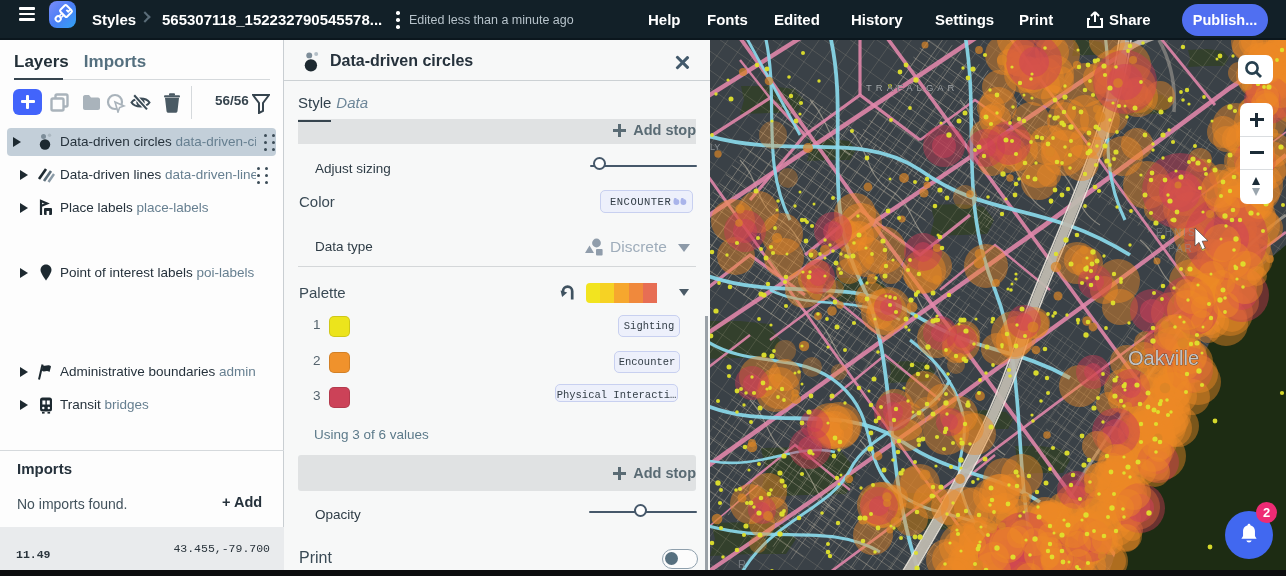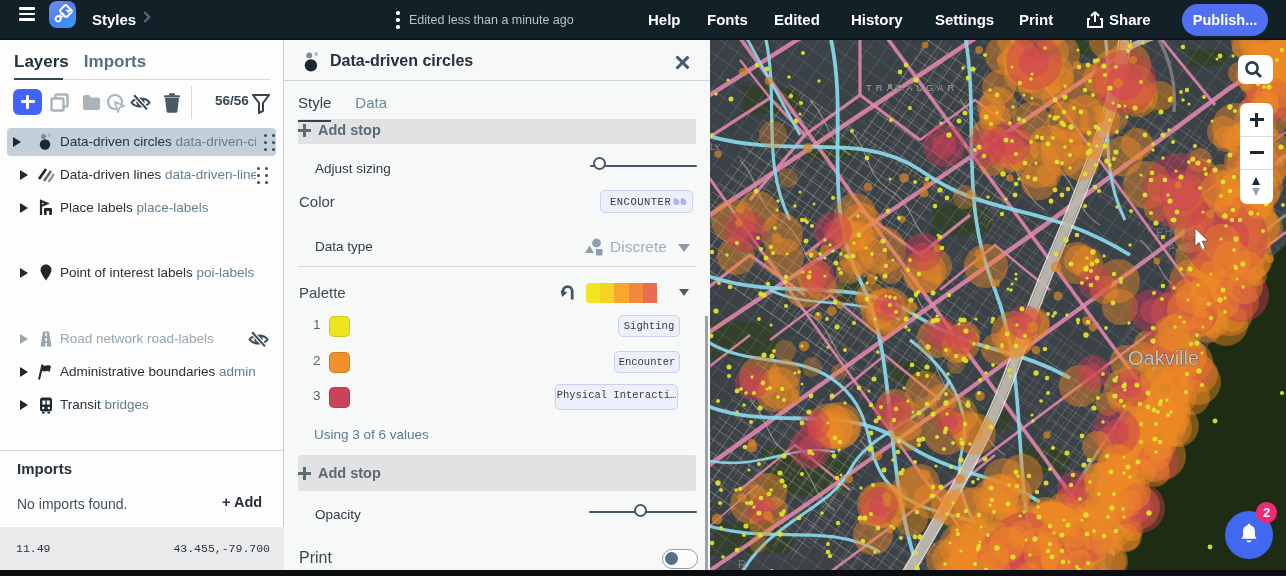--- a/index.html
+++ b/index.html
@@ -40,35 +40,35 @@
 .sel .tri { left:6px; }
 .sel .nm { left:53px; }
 .sel svg.lic { left:29px; }
 .dim, .dim .id { color:#97a5af; }
 .drag { position:absolute; left:257px; top:6px; width:16px; height:16px; }
 .drag i { position:absolute; width:3.2px; height:3.2px; border-radius:50%; background:#3c4c57; }
 #imphead { position:absolute; left:17px; top:420px; font-size:15px; font-weight:bold; color:#26323c; }
 #impnone { position:absolute; left:17px; top:456px; font-size:14px; color:#42525c; }
 #impadd { position:absolute; left:222px; top:454px; font-size:14.5px; font-weight:bold; color:#26323c; }
 #coordbar { position:absolute; left:0; top:487px; width:284px; height:43px; background:#e9ebed; font-family:"Liberation Mono",monospace; font-size:11.5px; color:#2a343c; }
-#coordbar .z { position:absolute; left:16px; top:15px; font-weight:normal; }
+#coordbar .z { position:absolute; left:16px; top:21px; font-weight:bold; }
 #coordbar .c { position:absolute; right:14px; top:15px; }
 
 
 #panel { position:absolute; left:284px; top:40px; width:426px; height:536px; background:#f7f8f8; }
 #phead { position:absolute; left:0; top:0; width:426px; height:41px; border-bottom:1px solid #ccd1d4; }
 #ptitle { position:absolute; left:46px; top:12px; font-size:16px; font-weight:bold; color:#26323c; }
 #pclose { position:absolute; left:390px; top:15px; width:15px; height:15px; }
 #pclose:before,#pclose:after { content:""; position:absolute; left:7px; top:-1px; width:2.6px; height:17px; background:#42596b; border-radius:1px; }
 #pclose:before { transform:rotate(45deg); }
 #pclose:after { transform:rotate(-45deg); }
 #ptabs { position:absolute; left:14px; top:54px; font-size:15px; color:#31414d; }
-#ptabs .g { color:#6e8799; margin-left:24px; }
+#ptabs .g { color:#6e8799; margin-left:5px;font-style:italic; }
 #ptabline { position:absolute; left:14px; top:80px; width:33px; height:2px; background:#36444e; z-index:3; }
-.grybox { position:absolute; left:14px; width:398px; height:25px; background:#e0e2e3; color:#5a6b74; font-size:14.5px; font-weight:bold; text-align:left; }
+.grybox { position:absolute; left:14px; width:398px; height:25px; background:#e0e2e3; color:#5a6b74; font-size:14.5px; font-weight:bold; text-align:right; }
 #gb1 { top:79px; height:25px; line-height:22px; }
 #gb2 { top:415px; height:36px; line-height:36px; border-radius:3px; }
 .plabel { position:absolute; font-size:13.5px; color:#2e3c46; }
 .slabel { position:absolute; font-size:15px; color:#3a4a55; }
 .slider { position:absolute; height:2.4px; background:#46586a; border-radius:2px; }
 .knob { position:absolute; width:13px; height:13px; border-radius:50%; background:#fff; border:2px solid #46586a; }
 .tag { position:absolute; background:#edf0fb; border:1px solid #c8d0f0; border-radius:5px; font-family:"Liberation Mono",monospace; font-size:10.5px; color:#323d46; text-align:center; white-space:nowrap; overflow:hidden; }
 #divider1 { position:absolute; left:14px; top:226px; width:398px; height:1px; background:#d4d7d9; }
 .swatch { position:absolute; left:45px; width:21px; height:21px; border-radius:5px; box-shadow:inset 0 0 0 1px rgba(0,0,0,0.12); }
 .rown { position:absolute; left:29px; font-size:13.5px; color:#55646e; }
@@ -1617,20 +1617,21 @@
     <div id="logo"><svg width="27" height="27" viewBox="0 0 27 27">
           <g transform="rotate(45 13.5 13.5)">
             <rect x="8.7" y="4.2" width="9.6" height="8.8" rx="1.4" fill="none" stroke="#fff" stroke-width="2"></rect>
             <path d="M15.5 4.5 L15.5 7.5 L13 7.5" fill="none" stroke="#fff" stroke-width="1.8"></path>
             <path d="M12.2 13 L12.2 16.5 M14.8 13 L14.8 16.5" stroke="#fff" stroke-width="1.6"></path>
             <circle cx="13.5" cy="19.6" r="2.6" fill="none" stroke="#fff" stroke-width="1.9"></circle>
           </g>
         </svg></div>
     <span class="tb-txt" style="left:92px;">Styles</span>
     <div id="chev"></div>
+    <span class="tb-txt" style="left:162px;">565307118_152232790545578...</span>
     <div id="dots3">
         <i></i>
         <i></i>
         <i></i>
       </div>
     <span id="edited">Edited less than a minute ago</span>
     <span class="tb-txt" style="left:648px;">Help</span>
     <span class="tb-txt" style="left:707px;">Fonts</span>
     <span class="tb-txt" style="left:774px;">Edited</span>
     <span class="tb-txt" style="left:851px;">History</span>
@@ -1720,36 +1721,20 @@
         </svg>
         <span class="nm">Place labels <span class="id">place-labels</span></span>
       </div>
     <div class="lrow" style="top:219px;">
         <span class="tri"></span>
         <svg class="lic" width="20" height="20" viewBox="0 0 20 20">
           <path d="M10 1.5 C6.7 1.5 4.5 4 4.5 7 C4.5 10.5 10 17.5 10 17.5 C10 17.5 15.5 10.5 15.5 7 C15.5 4 13.3 1.5 10 1.5 Z" fill="#1d2930"></path>
         </svg>
         <span class="nm">Point of interest labels <span class="id">poi-labels</span></span>
       </div>
-    <div class="lrow dim" style="top:285px;">
-        <span class="tri" style="border-left-color:#97a5af;"></span>
-        <svg class="lic" width="20" height="20" viewBox="0 0 20 20">
-          <path d="M7 2.5 L13 2.5 L15.5 17.5 L4.5 17.5 Z" fill="#97a5af"></path>
-          <rect x="9.3" y="4" width="1.7" height="3.4" fill="#fdfdfd"></rect>
-          <rect x="9.3" y="9" width="1.7" height="3.4" fill="#fdfdfd"></rect>
-          <rect x="9.3" y="14" width="1.7" height="3.4" fill="#fdfdfd"></rect>
-        </svg>
-        <span class="nm">Road network <span class="id">road-labels</span></span>
-        <svg width="21" height="17" viewBox="0 0 21 17" style="position:absolute;left:248px;top:6px;">
-          <path d="M1.5 8.5 C5 3.2 16 3.2 19.5 8.5 C16 13.8 5 13.8 1.5 8.5 Z" fill="none" stroke="#3c4c57" stroke-width="2"></path>
-          <circle cx="10.5" cy="8.5" r="3.2" fill="none" stroke="#3c4c57" stroke-width="2"></circle>
-          <path d="M4.2 1.2 L17 15.4" stroke="#fdfdfd" stroke-width="4.4"></path>
-          <path d="M4.2 1.2 L17 15.4" stroke="#3c4c57" stroke-width="2.1"></path>
-        </svg>
-      </div>
     <div class="lrow" style="top:318px;">
         <span class="tri"></span>
         <svg class="lic" width="20" height="20" viewBox="0 0 20 20">
           <path d="M3 17.5 L6.5 2.5" stroke="#1d2930" stroke-width="2"></path>
           <path d="M6.8 3 C9 5.5 12 1.5 15 4.5 L13.5 10 C10.5 7.5 8 11 5.8 8.5 Z" fill="#1d2930"></path>
         </svg>
         <span class="nm">Administrative boundaries <span class="id">admin</span></span>
       </div>
     <div class="lrow" style="top:351px;">
         <span class="tri"></span>
@@ -1816,21 +1801,21 @@
       </div>
     <div style="position:absolute;left:395px;top:249px;width:0;height:0;border-left:5.5px solid transparent;border-right:5.5px solid transparent;border-top:7.5px solid #4a5a66;"></div>
     <span class="rown" style="top:277px;">1</span>
     <div class="swatch" style="top:276px; background:#ece41c;"></div>
     <div class="tag" style="left:334px; top:275px; width:62px; height:22px; line-height:21px;">Sighting</div>
     <span class="rown" style="top:313px;">2</span>
     <div class="swatch" style="top:312px; background:#f0922c;"></div>
     <div class="tag" style="left:330px; top:311px; width:66px; height:22px; line-height:21px;">Encounter</div>
     <span class="rown" style="top:348px;">3</span>
     <div class="swatch" style="top:347px; background:#cc4258;"></div>
-    <div class="tag" style="left:271px; top:344px; width:123px; height:26px; line-height:21px;">Physical Interacti…</div>
+    <div class="tag" style="left:271px; top:344px; width:123px; height:18px; line-height:21px;">Physical Interacti…</div>
     <span class="plabel" style="left:30px; top:387px; color:#5c7a8a;">Using 3 of 6 values</span>
     <div class="grybox" id="gb2"><span style="display:inline-block;position:relative;width:13px;height:13px;vertical-align:-2px;margin-right:7px;"><i style="position:absolute;left:0;top:5.2px;width:13px;height:2.8px;background:#5a6b74;"></i><i style="position:absolute;left:5.2px;top:0;width:2.8px;height:13px;background:#5a6b74;"></i></span><span style="font-weight:bold;">Add stop</span></div>
     <span class="plabel" style="left:31px; top:467px;">Opacity</span>
     <div class="slider" style="left:305px; top:471px; width:108px;"></div>
     <div class="knob" style="left:350px; top:464px;"></div>
     <span class="slabel" style="left:15px; top:509px; font-size:16px;">Print</span>
     <div id="stroketog">
         <i></i>
       </div>
     <div id="scrollbar"></div>

